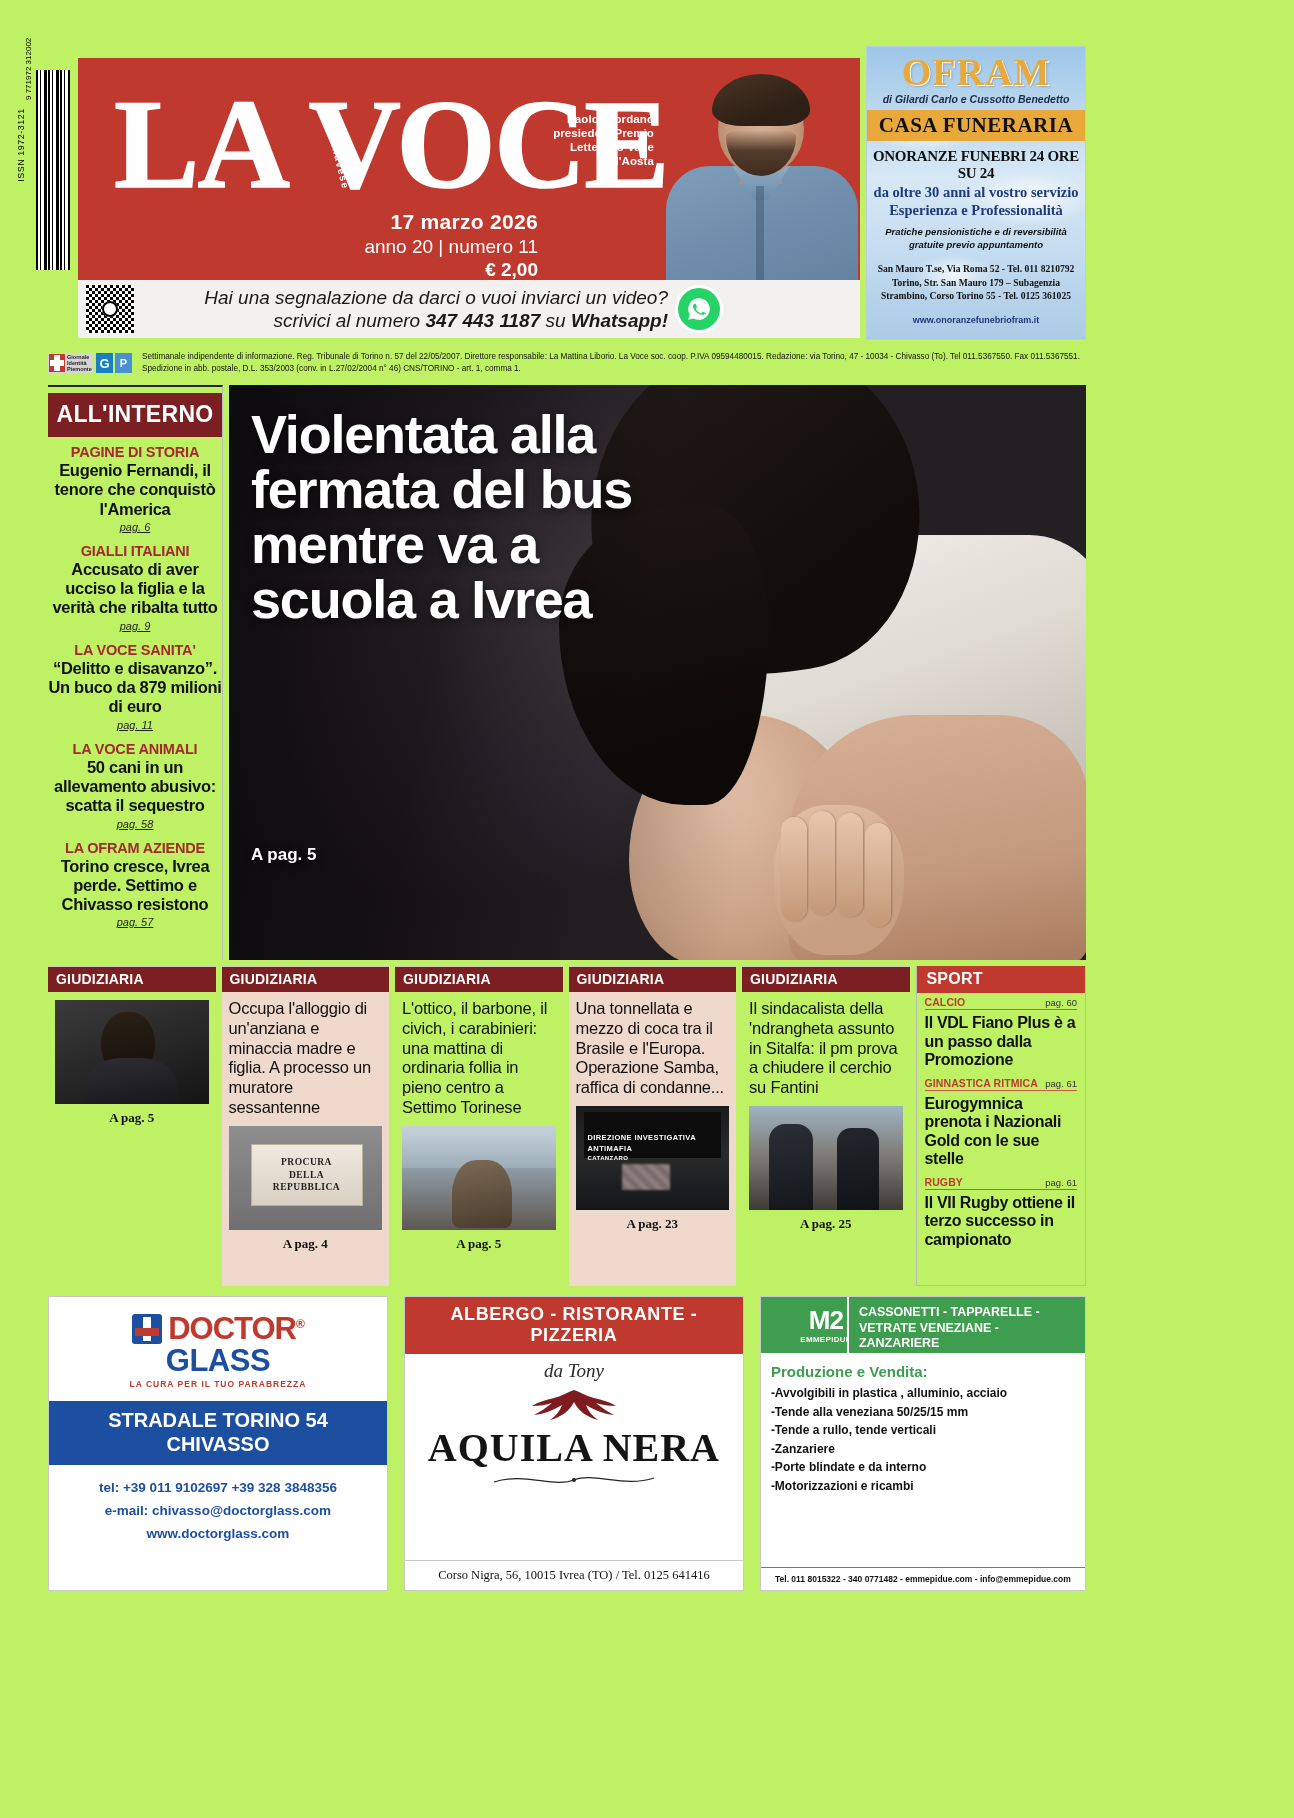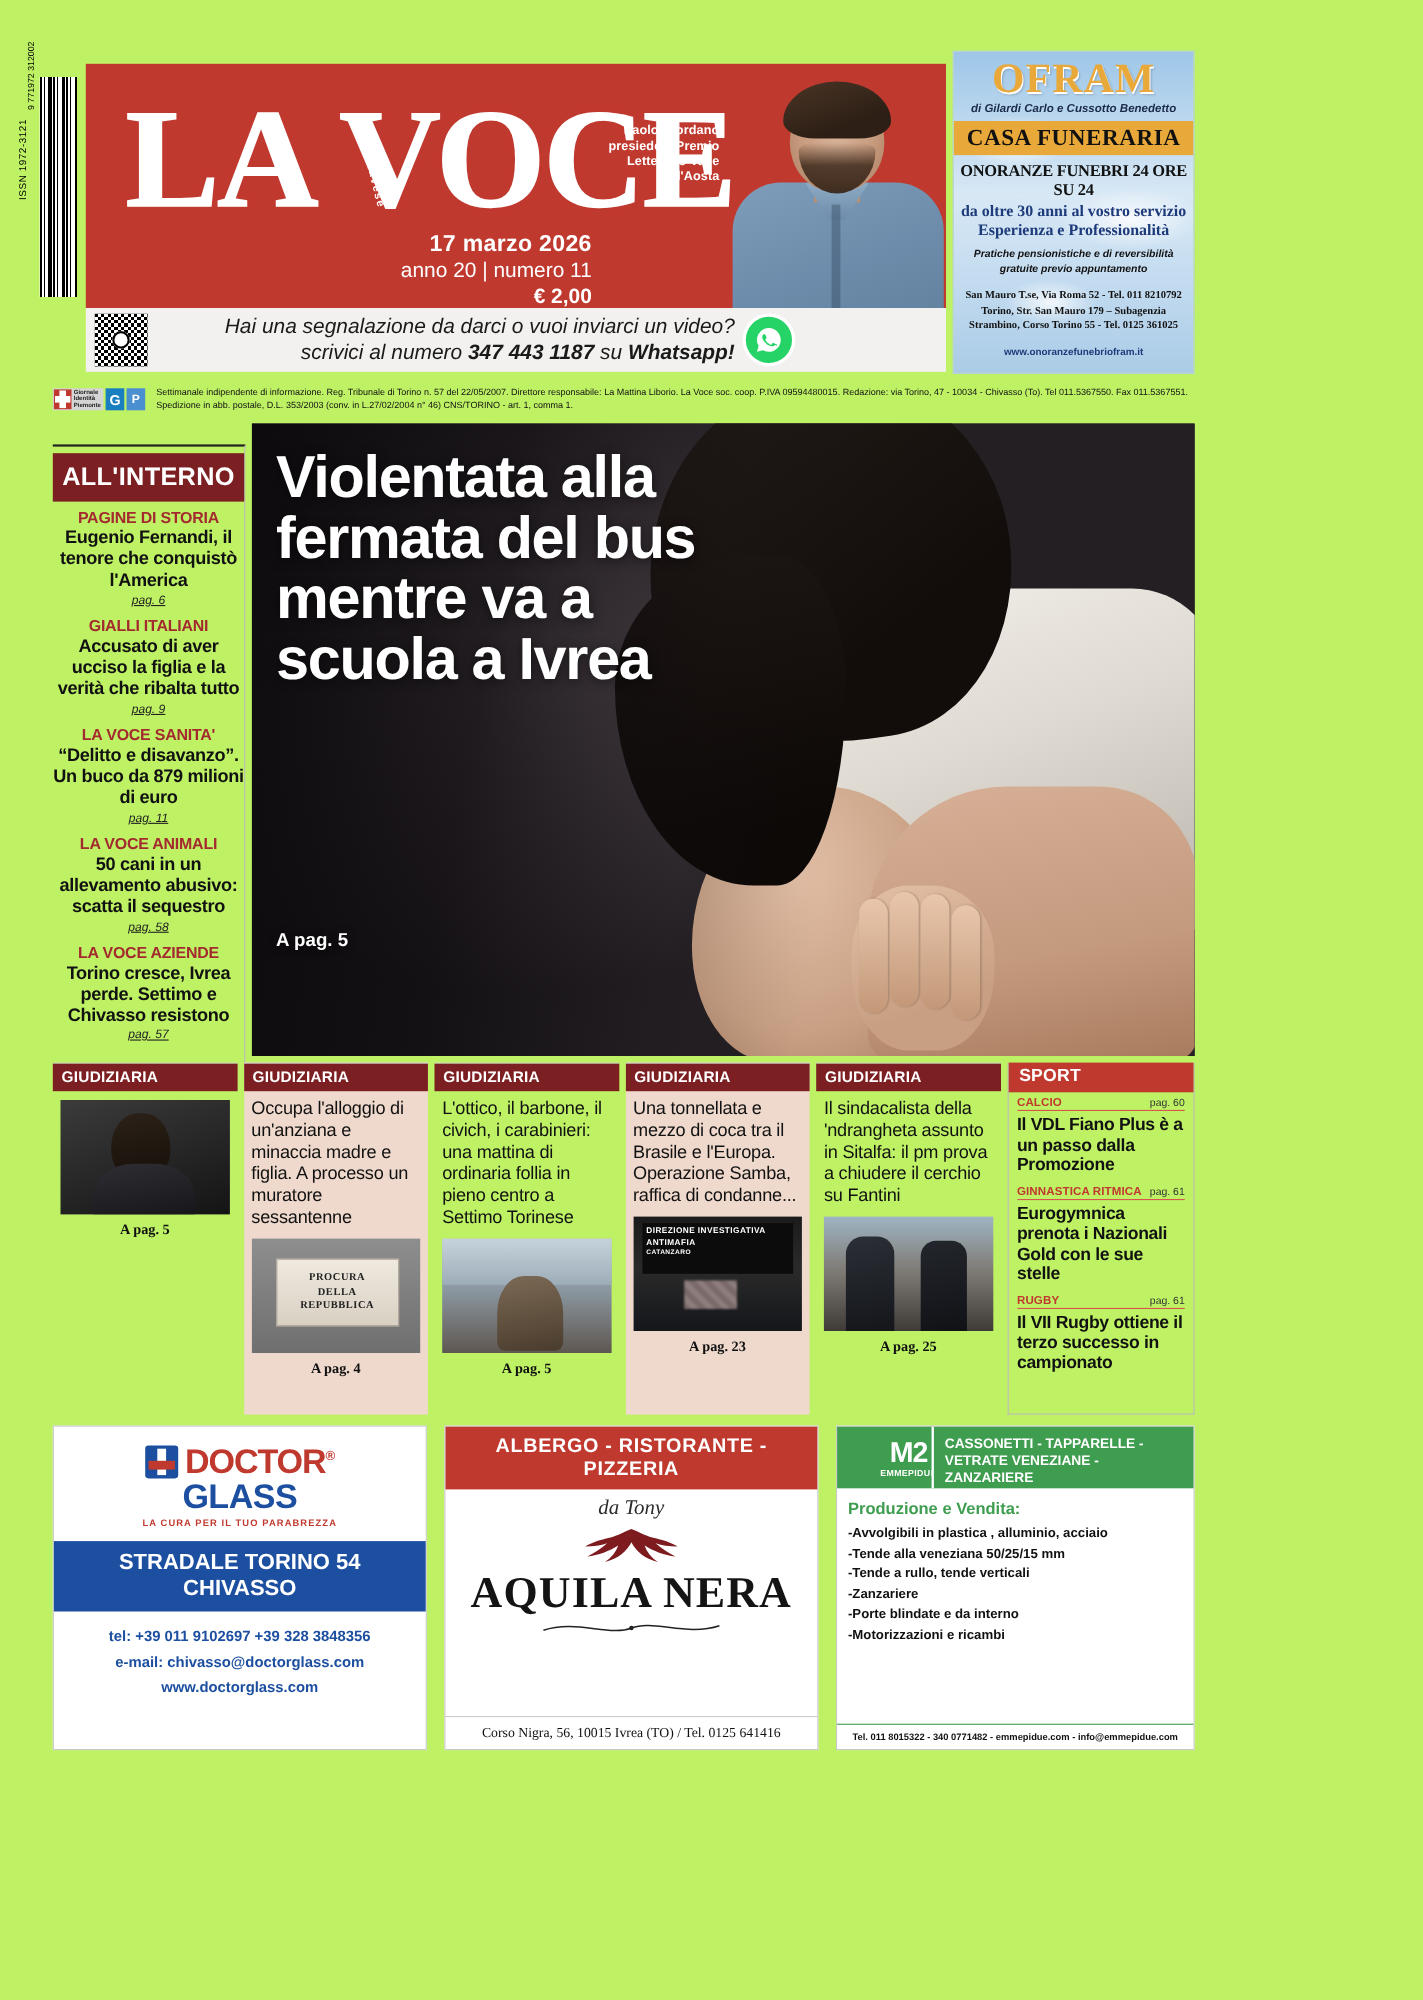--- a/index.html
+++ b/index.html
@@ -218,21 +218,21 @@
   .gip-g { width:17px; height:20px; background:#1a7fc1; color:#fff; font-size:13px;
            font-weight:700; display:flex; align-items:center; justify-content:center; }
   .gip-p { width:17px; height:20px; background:#4a8fd0; color:#fff; font-size:11px;
            font-weight:700; display:flex; align-items:center; justify-content:center; }
   .colophon-text {
     font-size: 8.2px; line-height: 1.45; color:#111; flex:1;
   }
 
   
   .sidebar {
-    position: absolute; left: 48px; top: 404px; width: 175px; height: 575px;
+    position: absolute; left: 48px; top: 385px; width: 175px; height: 575px;
     border-top: 2px solid #222; border-right: 1px solid #bbb;
     padding-top: 6px;
   }
   .allinterno {
     background:#7c1f22; color:#fff; text-align:center;
     font-size: 23px; font-weight:700; padding: 8px 0 9px; letter-spacing:.3px;
     margin-bottom: 7px;
   }
   .sb-item { text-align:center; margin-bottom: 10px; }
   .sb-kicker {
@@ -364,21 +364,21 @@
   .th3 { background: linear-gradient(180deg,#b9c6cf 0%,#8d9aa4 42%,#5e5751 100%); }
   .th3::before{content:"";position:absolute;left:0;top:0;width:100%;height:42px;
     background:linear-gradient(180deg,#c6d3db,#9dadb8);}
   .th3::after{content:"";position:absolute;left:50px;top:34px;width:60px;height:68px;
     background:linear-gradient(170deg,#7b6a55,#4a3c2d);border-radius:40% 40% 12% 12%/50% 50% 12% 12%;}
   .th4 { background: linear-gradient(180deg,#1b1b1b 0%,#2a2a2a 46%,#14161a 100%); }
   .th4 .dia{
     position:absolute; left:8px; top:6px; right:8px; height:46px;
     background:#0c0c0c; color:#fff;
     font-size:7.5px; font-weight:700; letter-spacing:.4px;
-    padding:1px 4px; line-height:1.5;
+    padding:20px 4px; line-height:1.5;
   }
   .th4 .blur{
     position:absolute; left:46px; top:58px; width:48px; height:26px;
     background: repeating-linear-gradient(45deg,#7b6a6a 0 5px,#8e7d7d 5px 10px);
     filter: blur(1px);
   }
   .th5 { background: linear-gradient(180deg,#9fb4c2 0%,#7e7a74 48%,#3e3a36 100%); }
   .th5::before{content:"";position:absolute;left:20px;top:18px;width:44px;height:86px;
     background:linear-gradient(170deg,#2b2f36,#14161a);border-radius:16px 16px 0 0;}
   .th5::after{content:"";position:absolute;left:88px;top:22px;width:42px;height:82px;
@@ -591,21 +591,21 @@
       <div class="sb-kicker">LA VOCE SANITA'</div>
       <div class="sb-title">“Delitto e disavanzo”. Un buco da 879 milioni di euro</div>
       <div class="sb-page">pag. 11</div>
     </div>
     <div class="sb-item">
       <div class="sb-kicker">LA VOCE ANIMALI</div>
       <div class="sb-title">50 cani in un allevamento abusivo: scatta il sequestro</div>
       <div class="sb-page">pag. 58</div>
     </div>
     <div class="sb-item">
-      <div class="sb-kicker">LA VOCE AZIENDE</div>
+      <div class="sb-kicker">LA OFRAM AZIENDE</div>
       <div class="sb-title">Torino cresce, Ivrea perde. Settimo e Chivasso resistono</div>
       <div class="sb-page">pag. 57</div>
     </div>
   </div>
 
   <div class="lead">
     <div class="lead-photo">
       <div class="lp-bg"></div>
       <div class="lp-shoulder"></div>
       <div class="lp-knee"></div>

